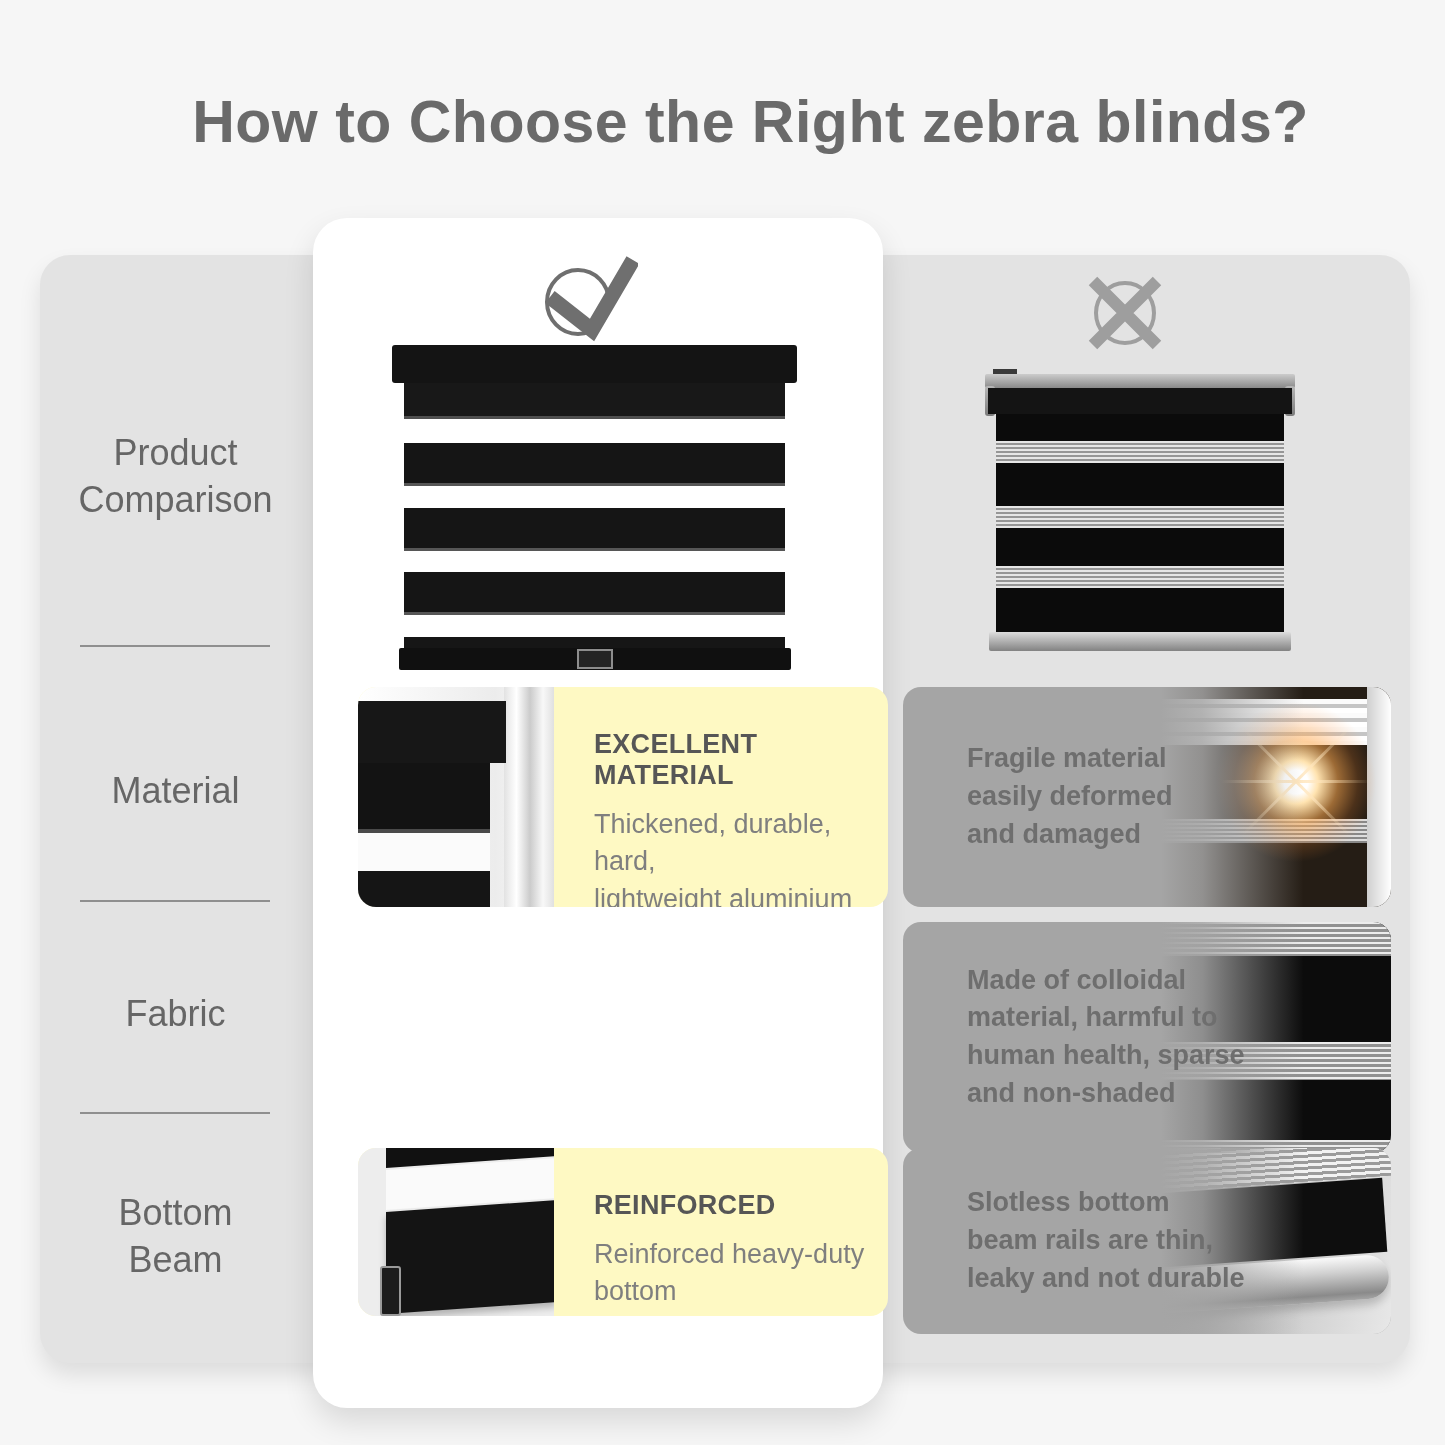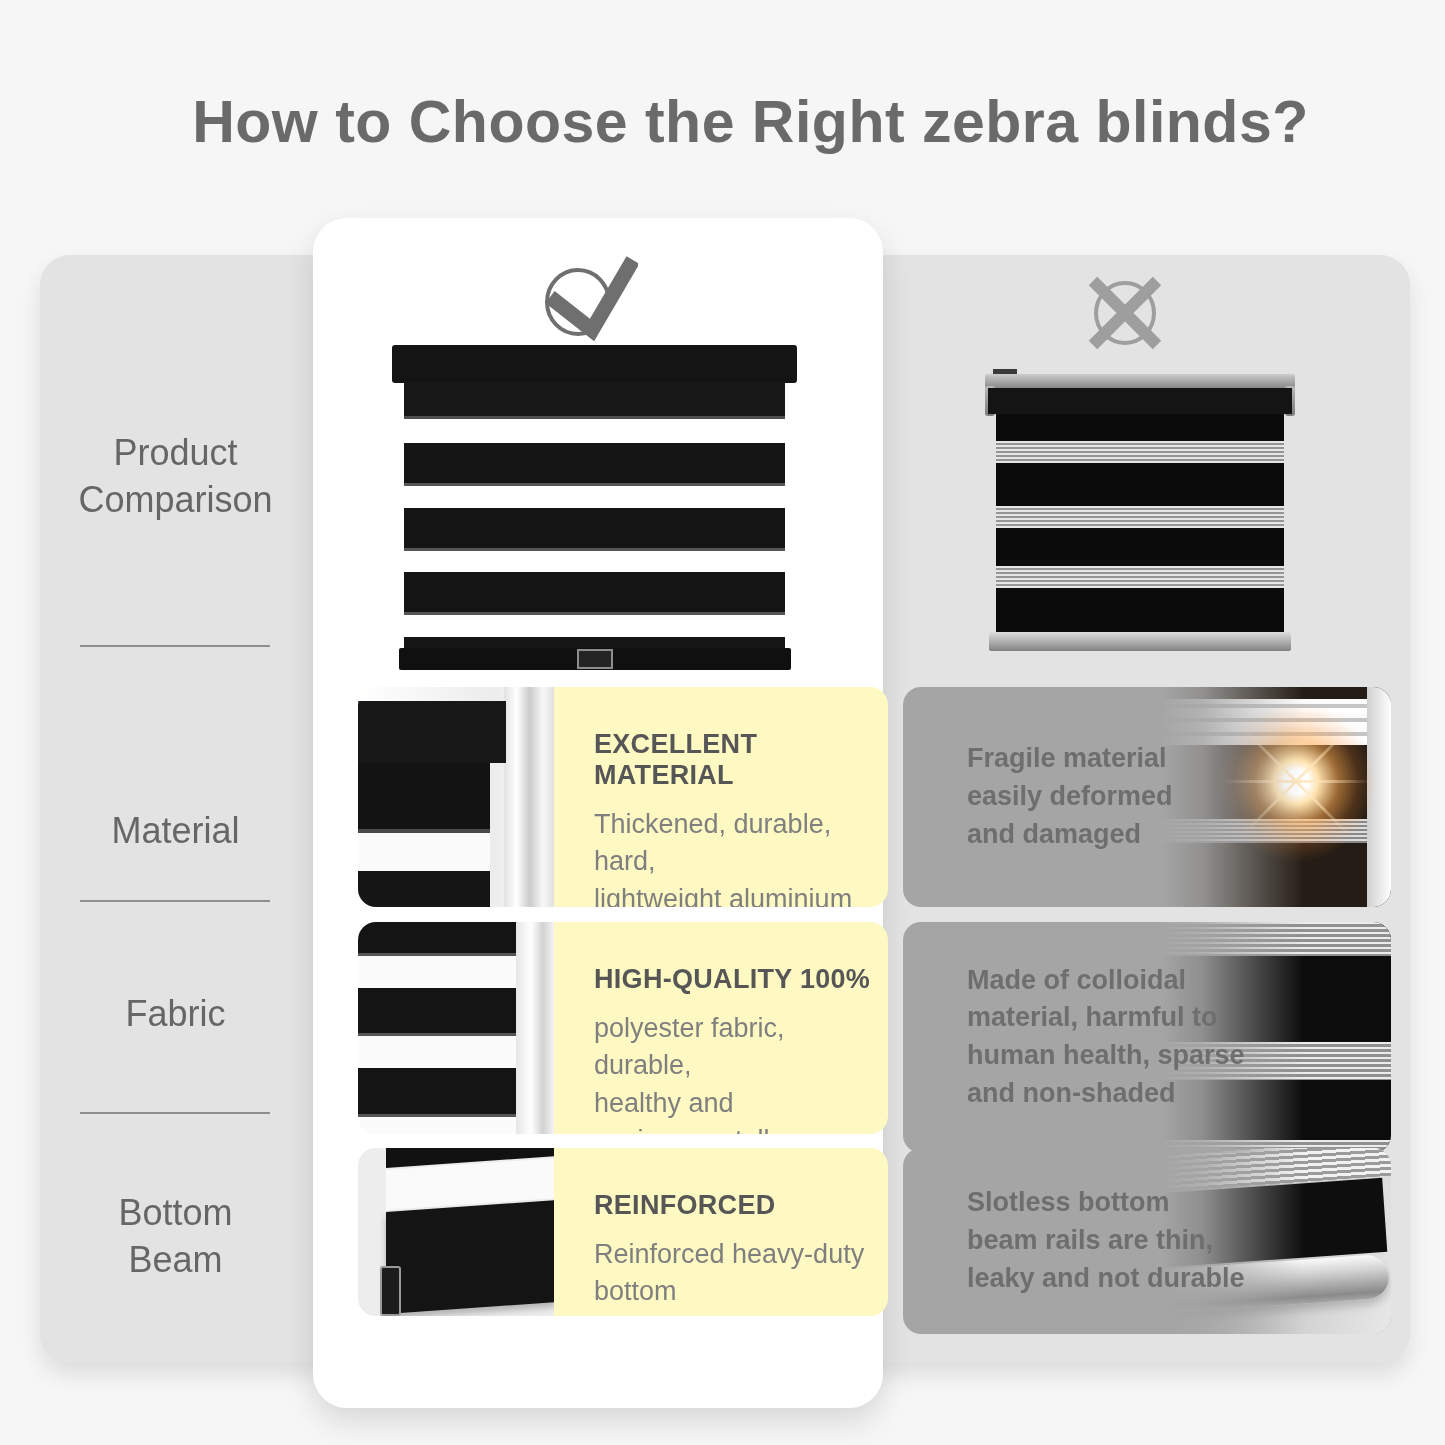--- a/index.html
+++ b/index.html
@@ -128,21 +128,21 @@
 <div class="canvas">
 
   <div class="title">How to Choose the Right zebra blinds?</div>
 
   <div class="panel"></div>
   <div class="card"></div>
 
   <div class="row-label" style="top:430px;">Product
 Comparison</div>
   <div class="divider" style="top:645px;"></div>
-  <div class="row-label" style="top:808px;">Material</div>
+  <div class="row-label" style="top:768px;">Material</div>
   <div class="divider" style="top:900px;"></div>
   <div class="row-label" style="top:991px;">Fabric</div>
   <div class="divider" style="top:1112px;"></div>
   <div class="row-label" style="top:1190px;">Bottom
 Beam</div>
 
   <svg class="icon-svg" style="left:536px;top:253px;" width="102" height="92" viewBox="0 0 102 92">
     <ellipse cx="42" cy="49" rx="31" ry="32" fill="none" stroke="#6f6f6f" stroke-width="4"></ellipse>
     <path d="M14 44 L56 77 L97 7" fill="none" stroke="#6f6f6f" stroke-width="15" stroke-linecap="butt"></path>
   </svg>
@@ -184,37 +184,20 @@
       <div class="pm-w1"></div>
       <div class="pm-b3"></div>
     </div>
     <div class="gtext">
       <h3>EXCELLENT MATERIAL</h3>
       <p>Thickened, durable, hard,
 lightweight aluminium alloy</p>
     </div>
   </div>
 
-  <div class="grow" style="top:922px;height:212px;">
-    <div class="photo ph-fab-good">
-      <div class="pf-band pf-k" style="top:0;height:31px;"></div>
-      <div class="pf-band pf-w" style="top:34px;height:32px;"></div>
-      <div class="pf-band pf-k" style="top:66px;height:45px;"></div>
-      <div class="pf-band pf-w" style="top:114px;height:32px;"></div>
-      <div class="pf-band pf-k" style="top:146px;height:46px;"></div>
-      <div class="pf-band pf-w" style="top:195px;height:17px;"></div>
-      <div class="pf-frame"></div>
-    </div>
-    <div class="gtext">
-      <h3>HIGH-QUALITY 100%</h3>
-      <p>polyester fabric, durable,
-healthy and environmentally
-friendly</p>
-    </div>
-  </div>
 
   <div class="grow" style="top:1148px;height:168px;">
     <div class="photo ph-bot-good">
       <div class="pb-tb"></div>
       <div class="pb-wb"></div>
       <div class="pb-bar"></div>
       <div class="pb-clip"></div>
     </div>
     <div class="gtext">
       <h3>REINFORCED</h3>

